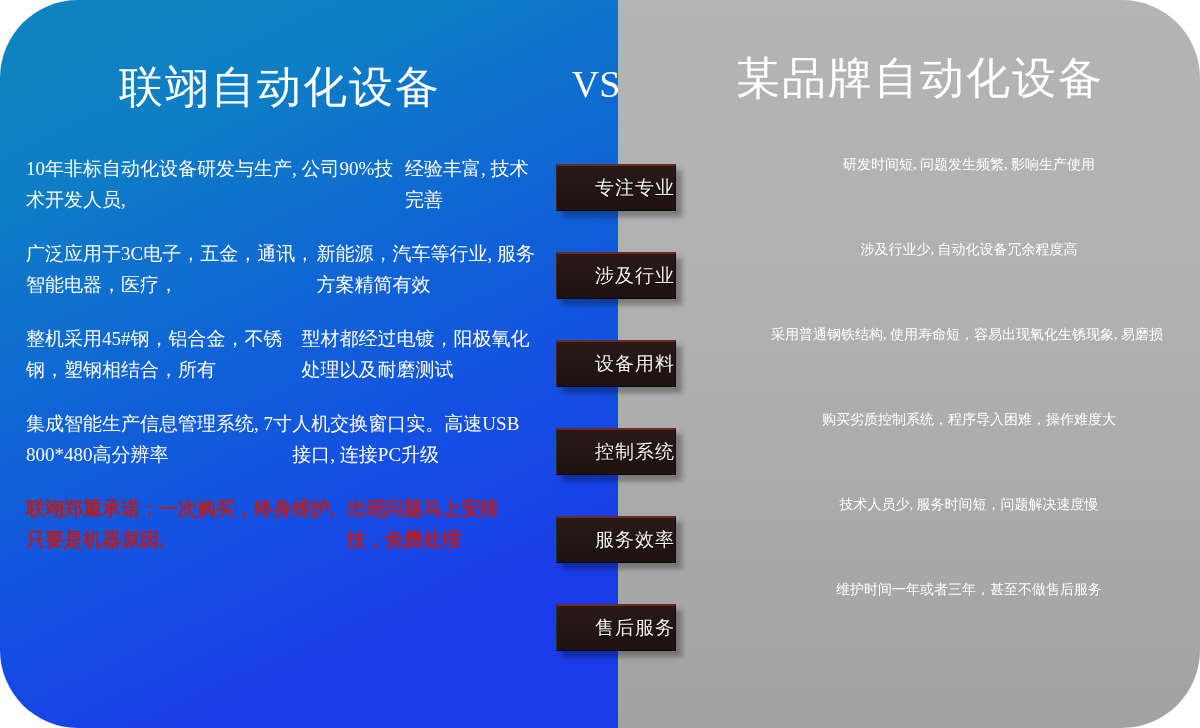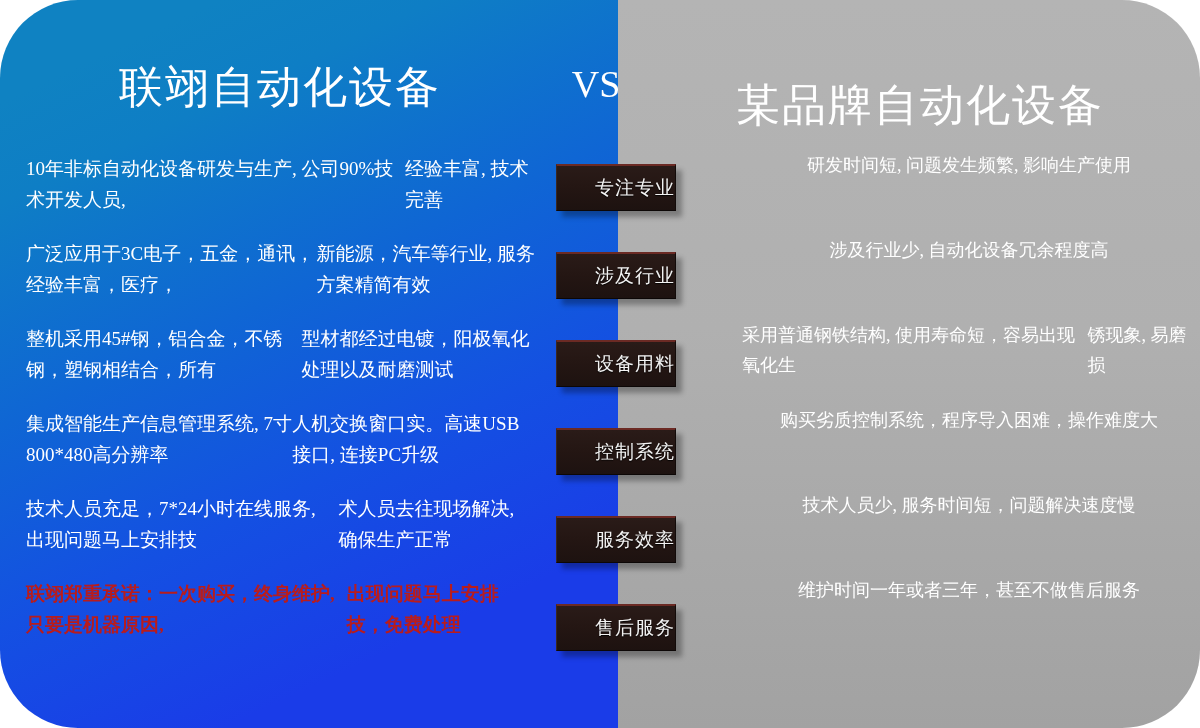--- a/index.html
+++ b/index.html
@@ -70,21 +70,21 @@
   }
   #title-left {
     left: 0;
     width: 560px;
     top: 58px;
     text-align: center;
   }
   #title-right {
     left: 640px;
     width: 560px;
-    top: 76px;
+    top: 49px;
     text-align: center;
   }
   #vs-label {
     position: absolute;
     left: 560px;
     width: 72px;
     top: 62px;
     text-align: center;
     font-size: 38px;
     color: #ffffff;
@@ -122,21 +122,21 @@
     font-family: "Liberation Serif", "DejaVu Serif", serif;
   }
   .row-left .item-text {
     padding-top: 3px;
   }
   .item-text.promise {
     color: #b91c1c;
     font-weight: bold;
   }
   .row-right .item-text {
-    font-size: 18px;
+    font-size: 14px;
     line-height: 30px;
   }
   .indent-2 { padding-left: 4px; }
 
   
   #plates {
     position: absolute;
     left: 556px;
     top: 164px;
     width: 130px;
@@ -179,36 +179,32 @@
     <div id="vs-label">VS</div>
 
     <div class="title" id="title-right">某品牌自动化设备</div>
 
     <div class="col" id="col-left">
         <div class="row-left">
           <div class="item-text">10年非标自动化设备研发与生产, 公司90%技术开发人员,</div>
           <div class="item-text">经验丰富, 技术完善</div>
         </div>
         <div class="row-left">
-          <div class="item-text">广泛应用于3C电子，五金，通讯，经验丰富，医疗，</div>
+          <div class="item-text">广泛应用于3C电子，五金，通讯，智能电器，医疗，</div>
           <div class="item-text">新能源，汽车等行业, 服务方案精简有效</div>
         </div>
         <div class="row-left">
           <div class="item-text">整机采用45#钢，铝合金，不锈钢，塑钢相结合，所有</div>
           <div class="item-text">型材都经过电镀，阳极氧化处理以及耐磨测试</div>
         </div>
         <div class="row-left">
           <div class="item-text">集成智能生产信息管理系统, 7寸800*480高分辨率</div>
           <div class="item-text">人机交换窗口实。高速USB接口, 连接PC升级</div>
         </div>
         <div class="row-left">
-          <div class="item-text">技术人员充足，7*24小时在线服务, 出现问题马上安排技</div>
-          <div class="item-text">术人员去往现场解决, 确保生产正常</div>
-        </div>
-        <div class="row-left">
           <div class="item-text promise">联翊郑重承诺：一次购买，终身维护, 只要是机器原因,</div>
           <div class="item-text promise">出现问题马上安排技，免费处理</div>
         </div>
       </div>
 
     <div id="plates">
         <div class="plate">
           <span class="plate-label">专注专业</span>
         </div>
         <div class="plate">

